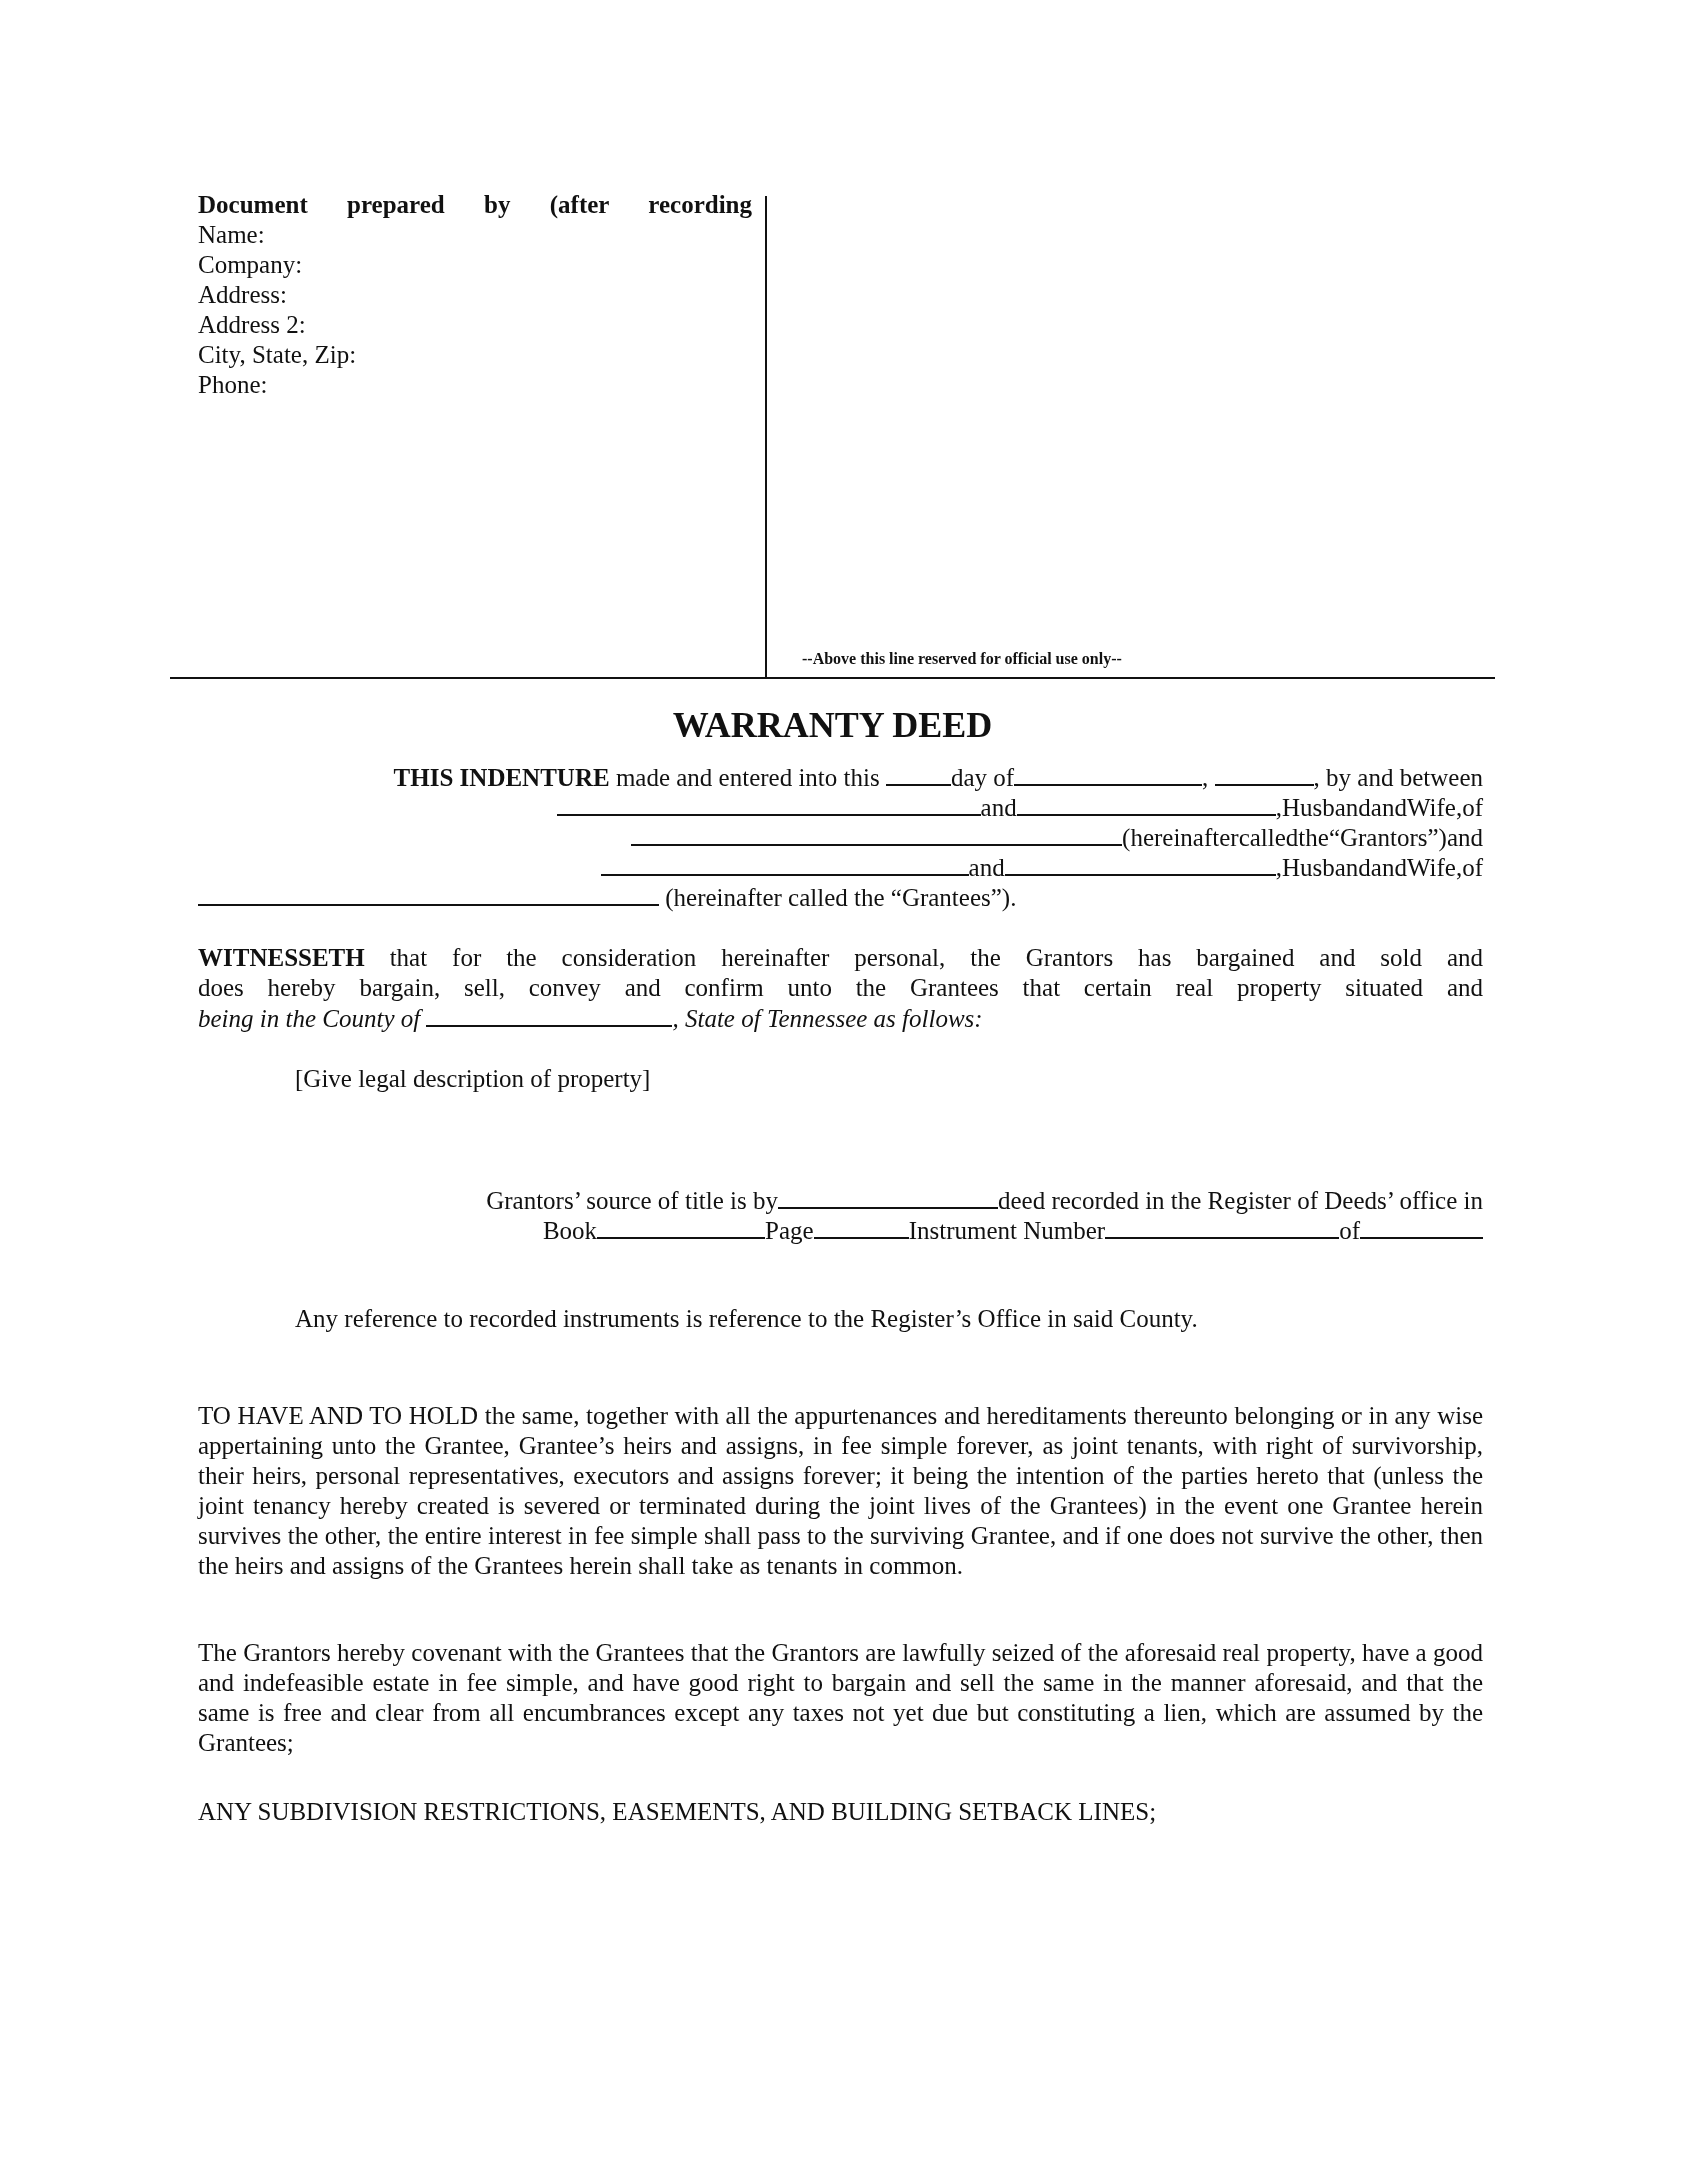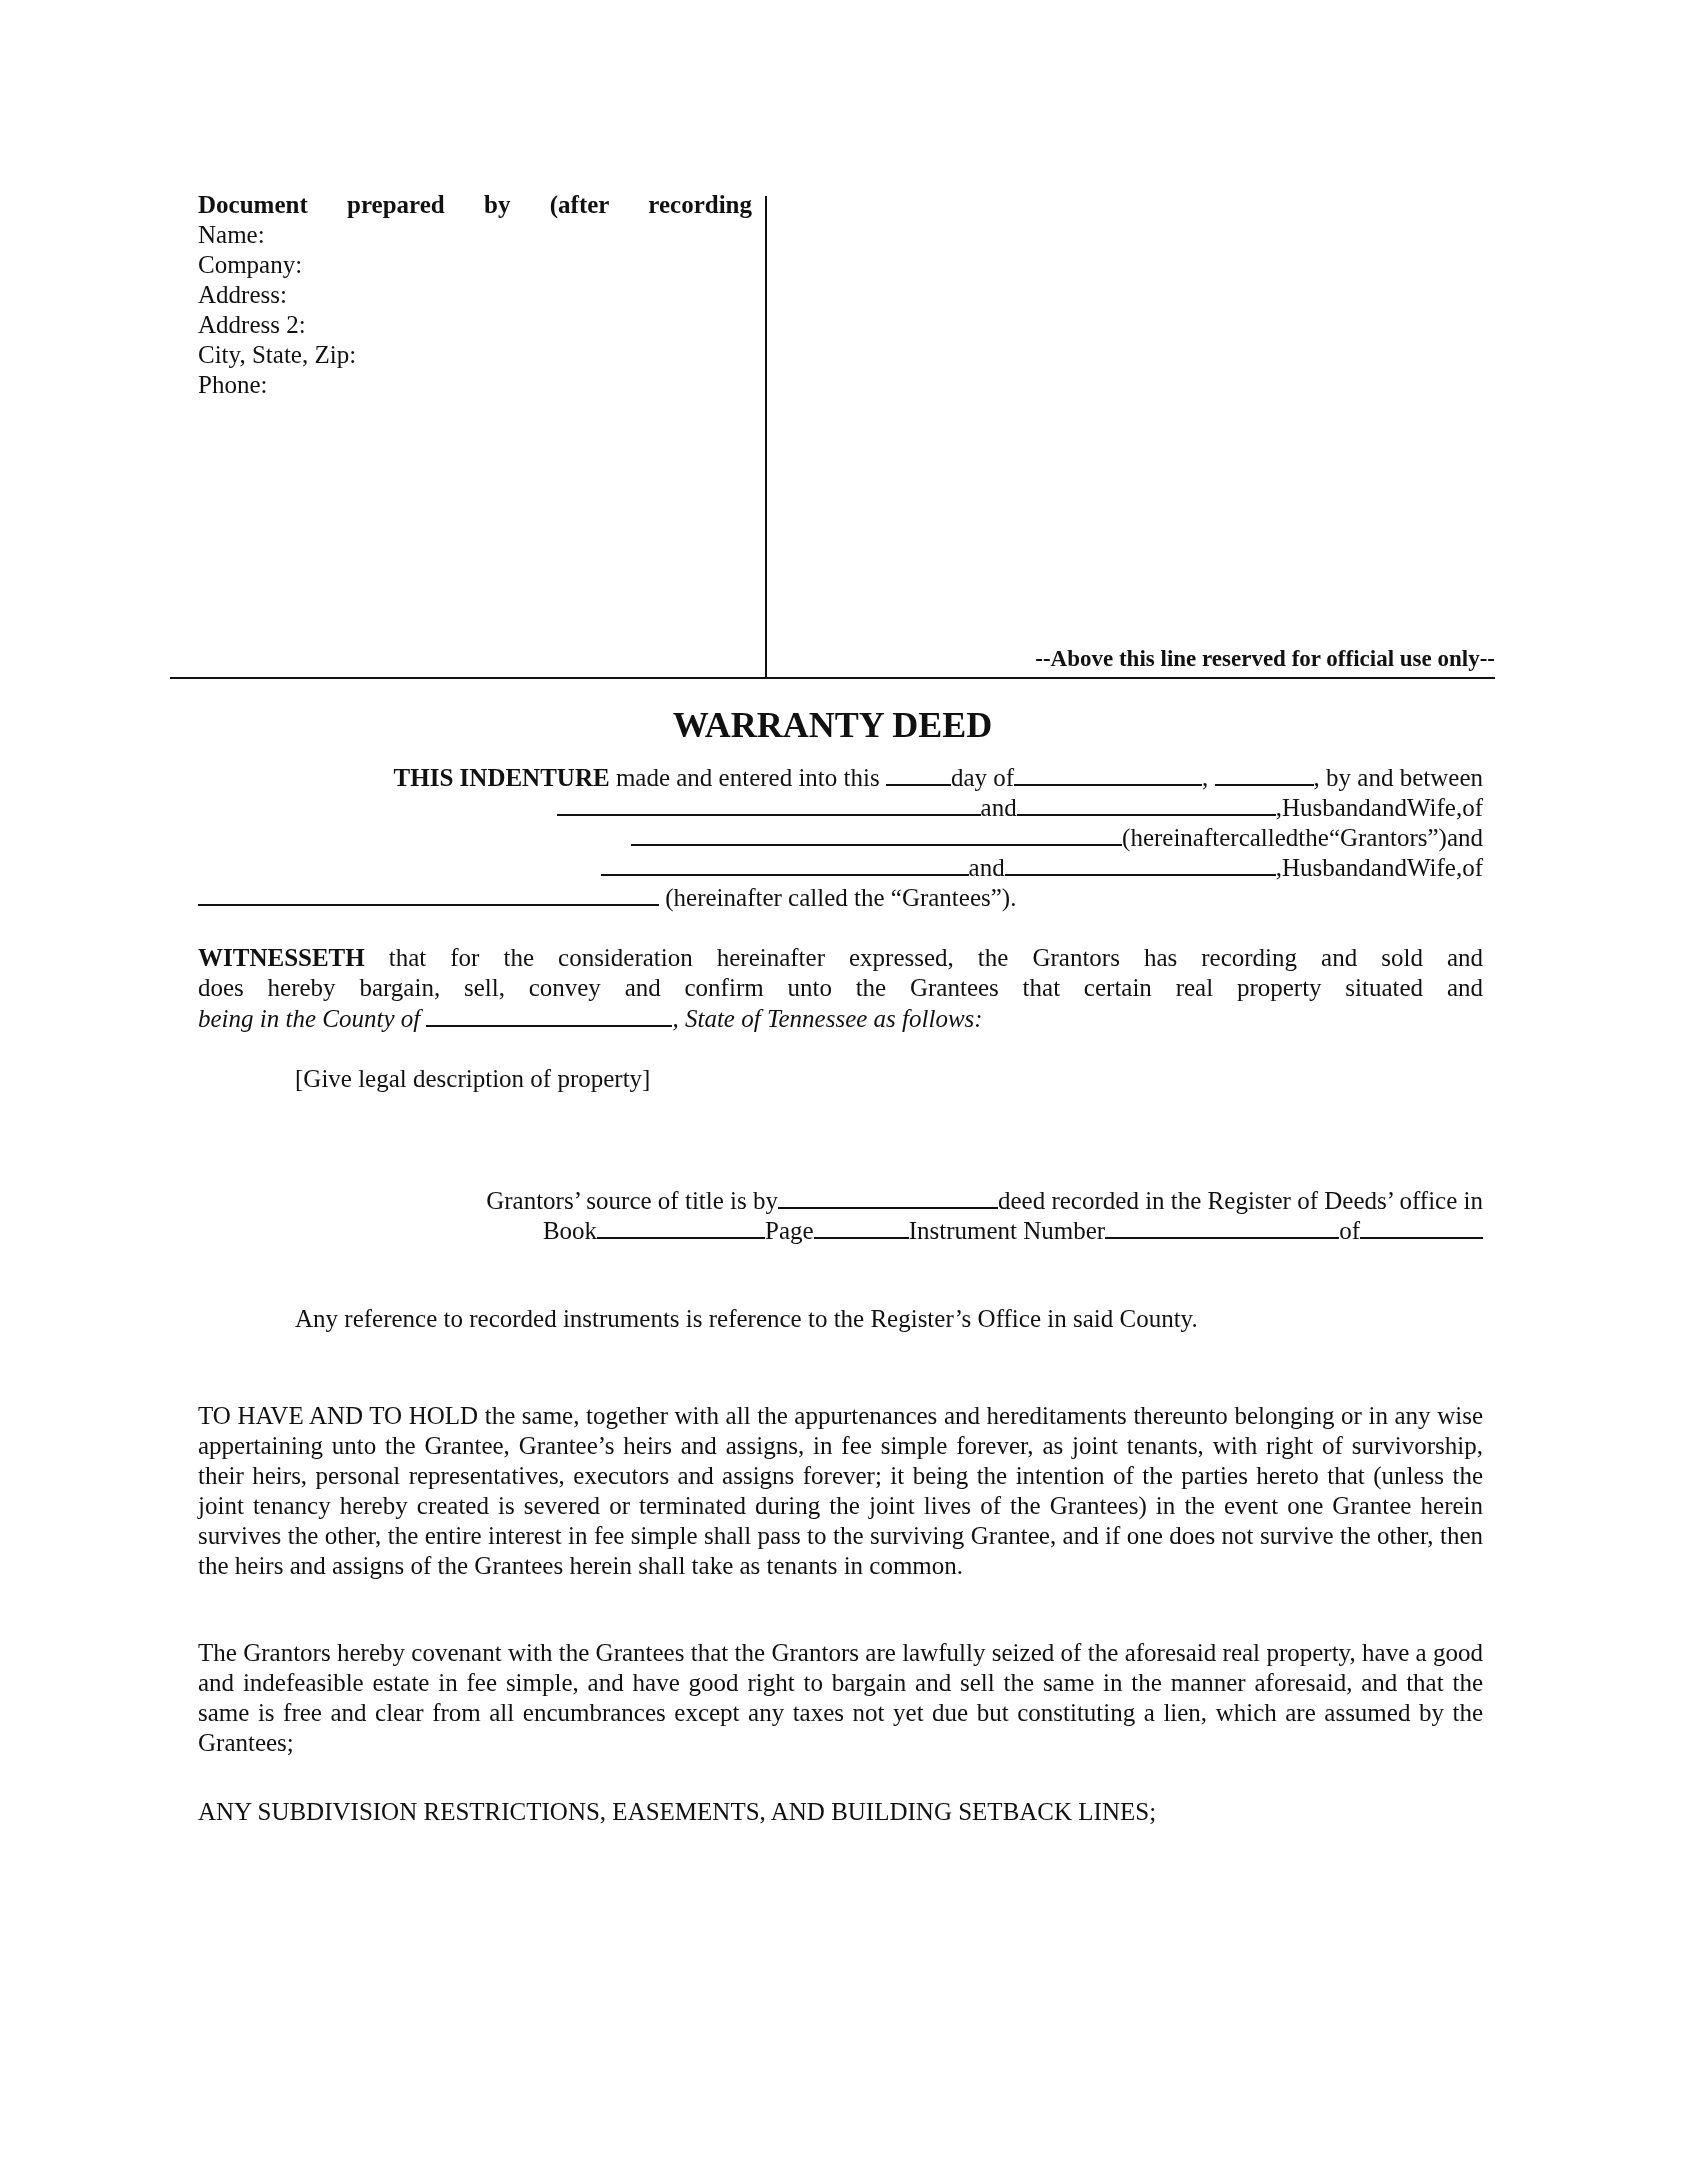--- a/index.html
+++ b/index.html
@@ -23,21 +23,21 @@
   <div>Name:</div>
   <div>Company:</div>
   <div>Address:</div>
   <div>Address 2:</div>
   <div>City, State, Zip:</div>
   <div>Phone:</div>
 </div>
 
 <div class="vrule"></div>
 
-<div class="abs b" style="left:766px; width:729px; top:644px; font-size:23px; line-height:30px; text-align:right;">--Above this line reserved for official use only--</div>
+<div class="abs b" style="left:766px; width:729px; top:644px; font-size:16px; line-height:30px; text-align:left;padding-left:36px;">--Above this line reserved for official use only--</div>
 
 <div class="hrule"></div>
 
 <div class="abs b" style="left:170px; width:1325px; top:703px; font-size:36px; line-height:44px; text-align:center;">WARRANTY DEED</div>
 
 <div class="abs txt" style="left:198px; top:762px; width:1285px;">
   <div class="line">
     <span><span class="b">THIS INDENTURE</span> <span>made and entered into this</span> <span class="blank" style="width:65px"></span></span>
     <span>day of</span>
     <span><span class="blank" style="width:188px"></span>,&nbsp;<span class="blank" style="width:99px"></span><span>, by and between</span></span>
@@ -68,21 +68,21 @@
     <span>Wife,</span>
     <span>of</span>
   </div>
   <div style="height:30px; white-space:nowrap;">
     <span class="blank" style="width:461px"></span>
     <span>(hereinafter called the “Grantees”).</span>
   </div>
 </div>
 
 <div class="abs txt" style="left:198px; top:943px; width:1285px;">
-  <div class="just"><span class="b">WITNESSETH</span> <span>that for the consideration hereinafter expressed, the Grantors has recording and sold and</span></div>
+  <div class="just"><span class="b">WITNESSETH</span> <span>that for the consideration hereinafter personal, the Grantors has bargained and sold and</span></div>
   <div class="just">does hereby bargain, sell, convey and confirm unto the Grantees that certain real property situated and</div>
   <div style="white-space:nowrap;font-style:italic;">
     <span>being in the County of</span>
     <span class="blank" style="width:246px"></span><span>, State of Tennessee as follows:</span>
   </div>
 </div>
 
 <div class="abs txt" style="left:295px; top:1064px;">[Give legal description of property]</div>
 
 <div class="abs txt" style="left:295px; top:1185px; width:1188px;">

